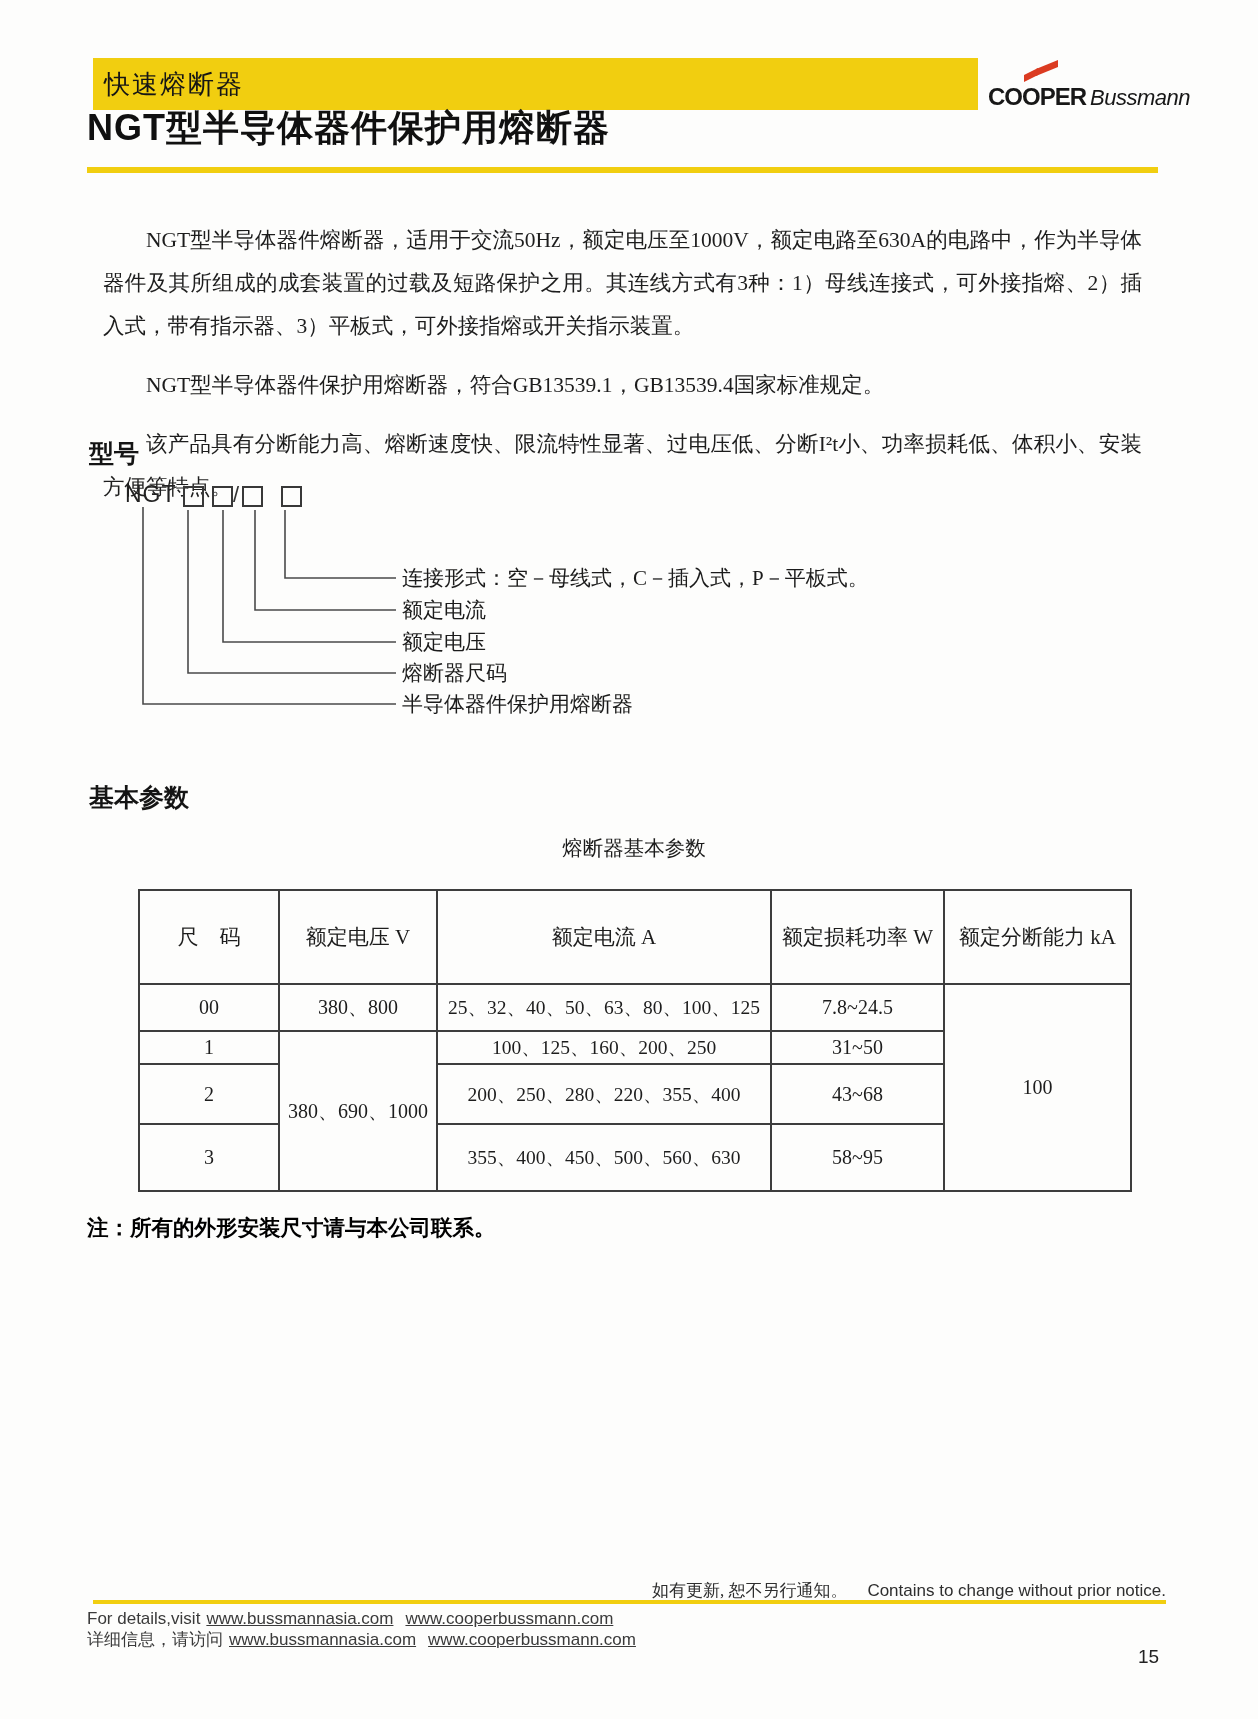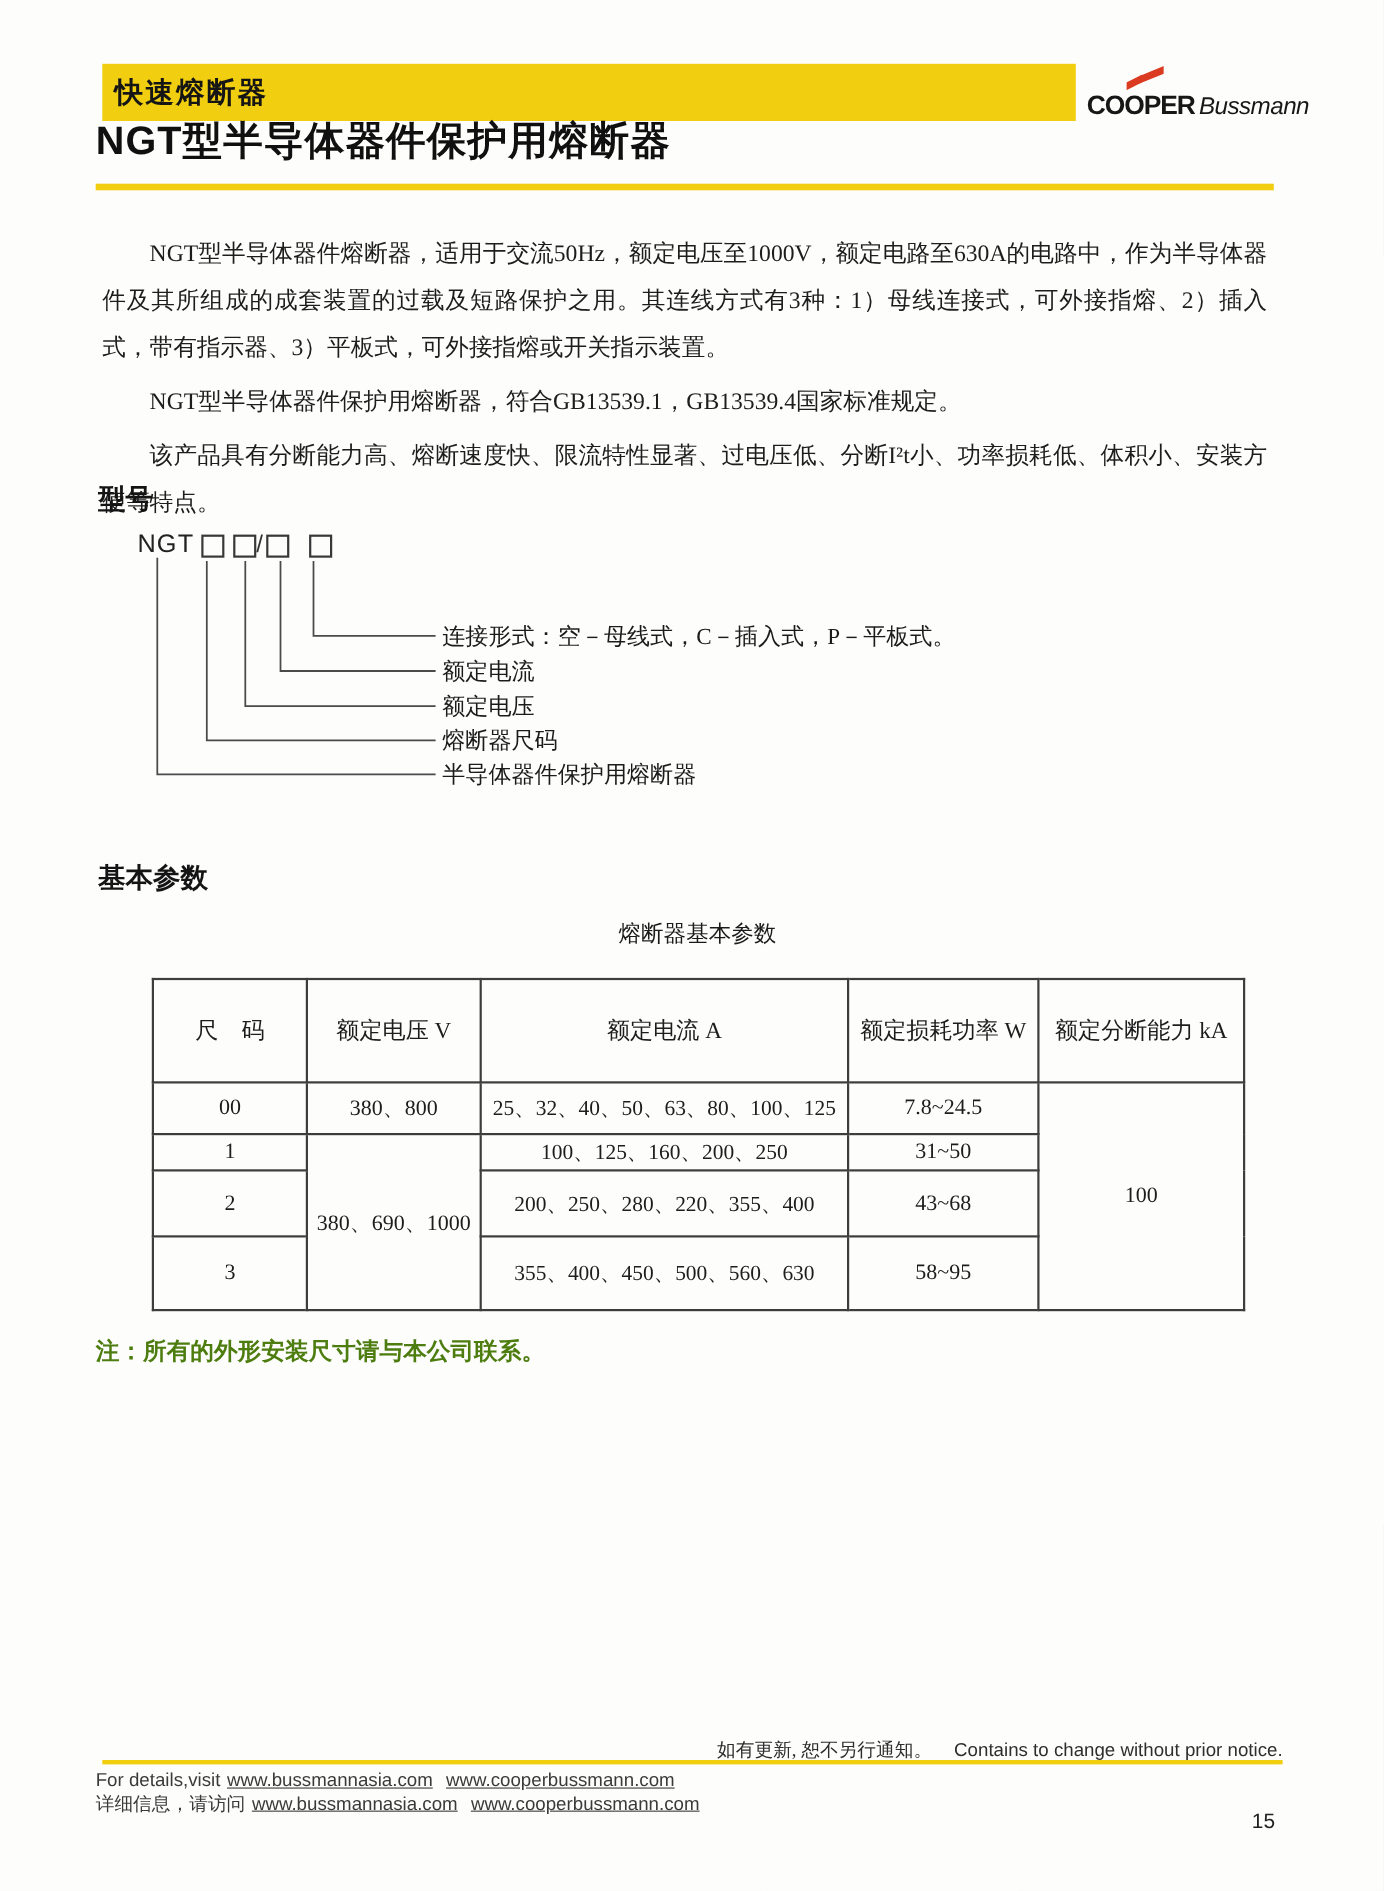--- a/index.html
+++ b/index.html
@@ -8,54 +8,54 @@
   }
   html,body{margin:0;padding:0;background:#e9e9e9;}
   .page{
     position:relative;width:1258px;height:1719px;margin:0 auto;
     background:#fdfdfc;overflow:hidden;
     font-family:"Liberation Serif","DejaVu Serif",serif;color:#222;
   }
   
   .banner{position:absolute;left:93px;top:58px;width:885px;height:52px;background:var(--accent);}
   .banner-text{position:absolute;left:11px;top:0;line-height:52px;white-space:nowrap;
-    font-family:"Liberation Sans",sans-serif;font-weight:bold;font-size:26px;color:#151515;letter-spacing:2px;}
+    font-family:"Liberation Sans",sans-serif;font-weight:normal;font-size:26px;color:#151515;letter-spacing:2px;}
   .logo{position:absolute;left:988px;top:60px;width:190px;height:48px;color:var(--logo-red);}
   .logo-flash{position:absolute;left:36px;top:0;width:34px;height:24px;}
   .logo-text{position:absolute;left:0;top:23px;white-space:nowrap;font-family:"Liberation Sans",sans-serif;color:#171717;}
   .logo-cooper{font-weight:bold;font-size:24px;letter-spacing:-1px;}
   .logo-bussmann{font-size:22px;margin-left:4px;letter-spacing:-0.5px;font-style:italic;}
   
   .page-title{position:absolute;left:87px;top:104px;margin:0;white-space:nowrap;
     font-family:"Liberation Sans",sans-serif;font-weight:bold;font-size:36px;letter-spacing:1px;color:#101010;}
   .title-rule{position:absolute;left:87px;top:167px;width:1071px;height:6px;background:var(--accent);}
   
   .intro{position:absolute;left:87px;top:203px;width:1071px;font-size:21.5px;line-height:43px;text-align:justify;color:#1d1d1d;}
-  .intro p{margin:6px;text-indent:2em;}
+  .intro p{margin:16px;text-indent:2em;}
   
   .h-sec{position:absolute;margin:0;font-family:"Liberation Sans",sans-serif;font-size:25px;font-weight:bold;color:#141414;white-space:nowrap;}
   .h-model{left:89px;top:437px;}
   .model-prefix{position:absolute;left:125px;top:481px;font-family:"Liberation Sans",sans-serif;font-size:23px;color:#222;letter-spacing:1px;}
   .mbox{position:absolute;top:486px;width:17px;height:17px;border:2px solid #383838;background:transparent;}
   .mbox1{left:183px}.mbox2{left:212px}.mbox3{left:242px}.mbox4{left:281px}
   .mslash{position:absolute;left:233px;top:482px;font-family:"Liberation Sans",sans-serif;font-size:22px;color:#333;}
   .diagram-svg{position:absolute;left:0;top:0;width:800px;height:760px;pointer-events:none;}
   .dlabel{position:absolute;left:402px;font-size:21px;line-height:23px;white-space:nowrap;color:#1b1b1b;}
   .dlabel1{top:567px}.dlabel2{top:599px}.dlabel3{top:631px}.dlabel4{top:662px}.dlabel5{top:693px}
   
   .h-params{left:89px;top:781px;}
   .table-caption{position:absolute;left:138px;top:834px;width:992px;text-align:center;font-size:20.5px;color:#1b1b1b;}
   table.params{position:absolute;left:138px;top:889px;width:992px;border-collapse:collapse;table-layout:fixed;
     font-size:20px;color:#1d1d1d;}
   table.params th,table.params td{border:2px solid #3d3d3d;text-align:center;vertical-align:middle;
     font-weight:normal;padding:1px;overflow:hidden;}
   table.params th{font-size:21px;}
   tr.hrow{height:94px;} tr.r00{height:47px;} tr.r1{height:33px;} tr.r2{height:60px;} tr.r3{height:67px;}
   td.cell-current{text-align:left;padding-left:13px;font-size:19.5px;white-space:nowrap;}
-  .note{position:absolute;left:87px;top:1213px;margin:0;font-size:21.5px;font-weight:bold;color:#4d7c0f;white-space:nowrap;}
+  .note{position:absolute;left:87px;top:1213px;margin:0;font-size:21.5px;font-weight:bold;color:#000000;white-space:nowrap;}
   
   .disclaimer{position:absolute;left:500px;top:1579px;width:666px;text-align:right;font-size:17px;color:#2e2e2e;white-space:nowrap;}
   .disclaimer-en{font-family:"Liberation Sans",sans-serif;margin-left:20px;}
   .footer-rule{position:absolute;left:93px;top:1600px;width:1073px;height:4px;background:var(--accent);}
   .flinks{position:absolute;left:87px;font-size:17px;color:#3a3a3a;white-space:nowrap;}
   .flinks-en{top:1609px;font-family:"Liberation Sans",sans-serif;}
   .flinks-zh{top:1628px;font-family:"Liberation Serif",serif;}
   .flink{color:#3a3a3a;text-decoration:underline;font-family:Liberation Sans, sans-serif;margin-left:12px;cursor:pointer;}
   .flink.first{margin-left:6px;}
   .page-num{position:absolute;left:1138px;top:1646px;font-size:19px;font-family:"Liberation Sans",sans-serif;color:#222;}

